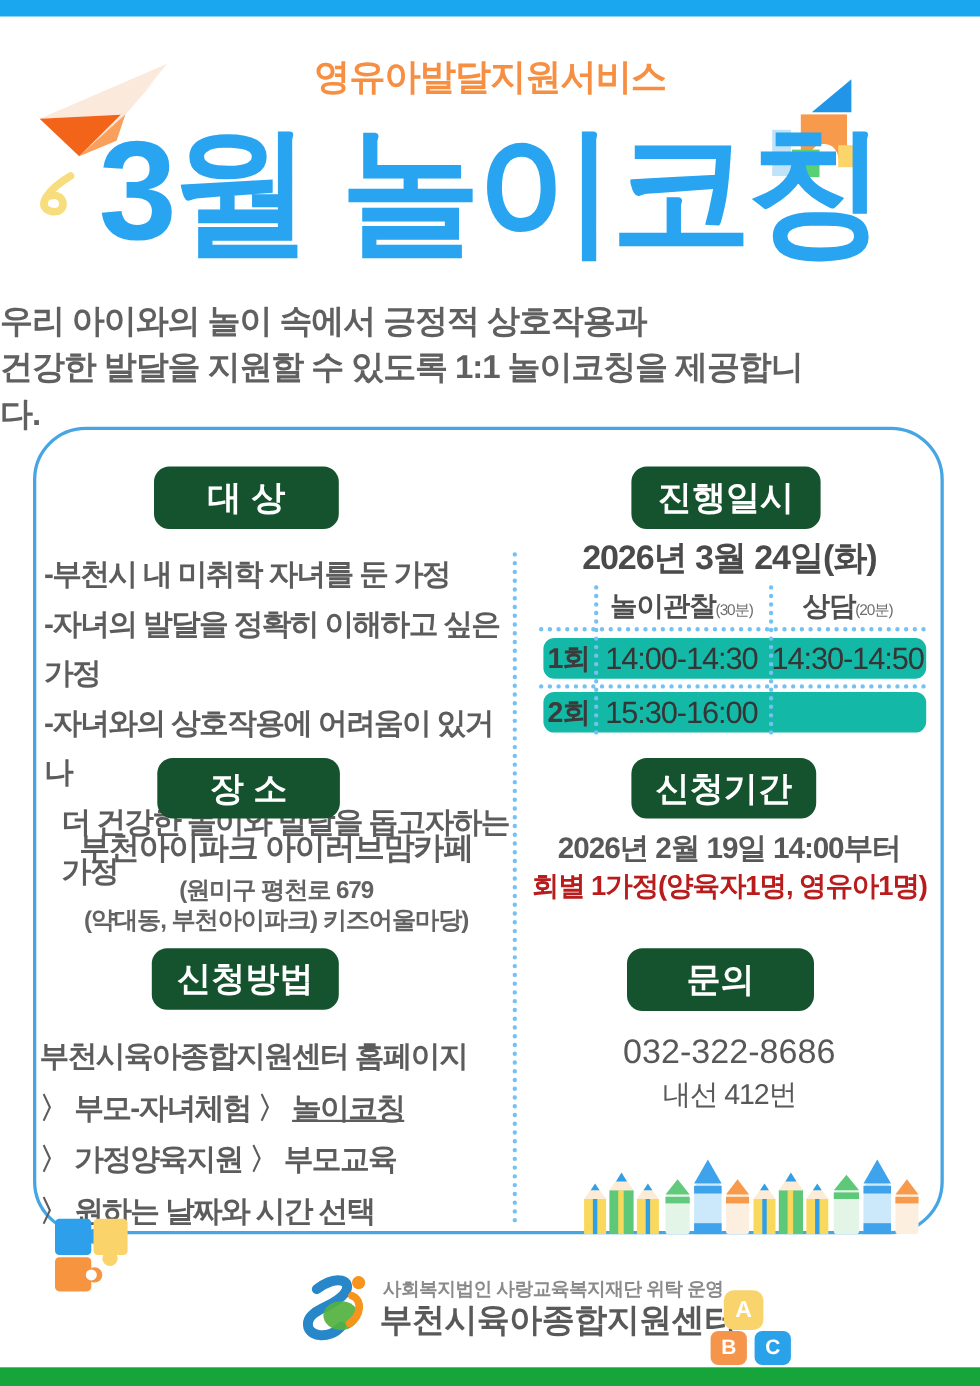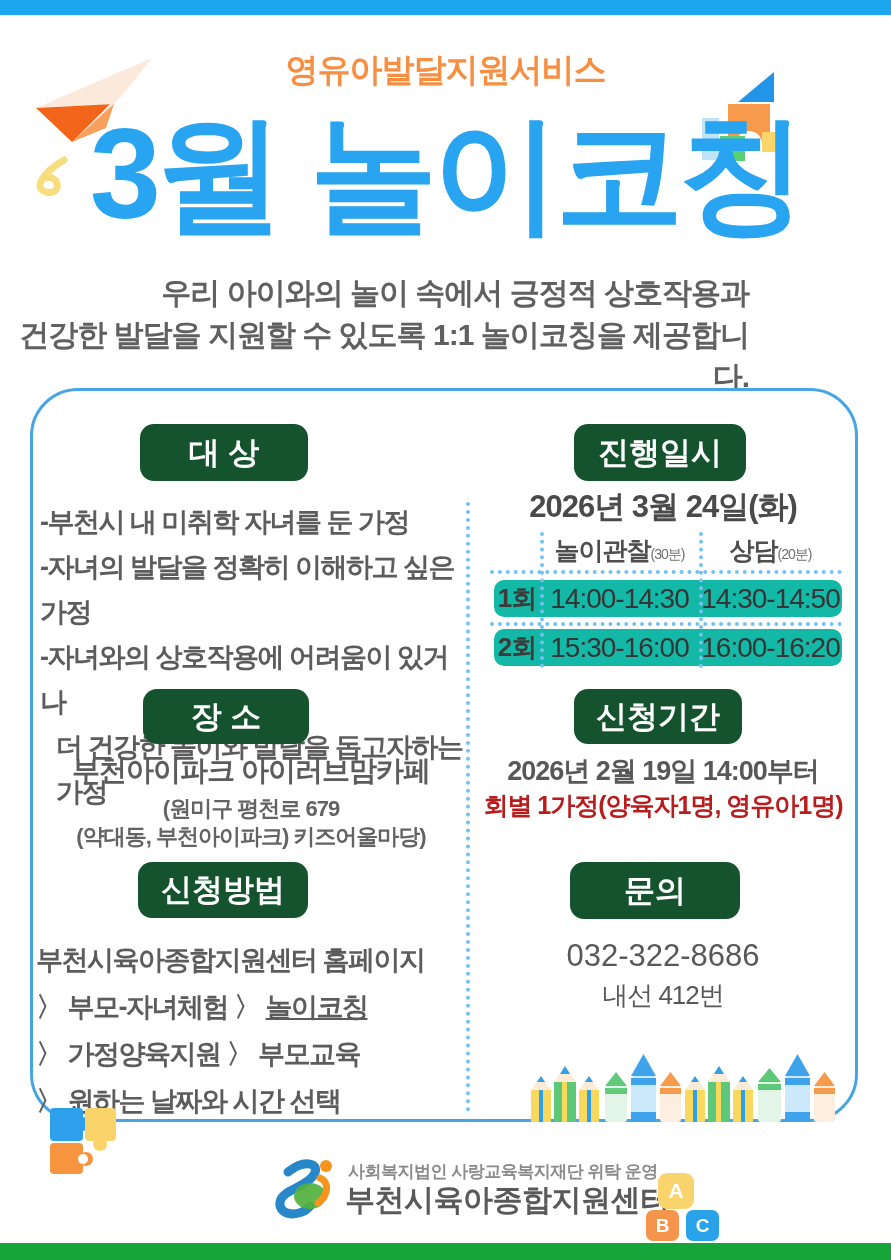--- a/index.html
+++ b/index.html
@@ -14,21 +14,21 @@
   .service-name {
     position:absolute; left:0; top:48px; width:891px; text-align:center;
     color:#F78F43; font-size:33px; font-weight:800; letter-spacing:-1px;
   }
   .main-title {
     position:absolute; left:0; top:104px; width:891px; text-align:center;
     color:#29A4F1; font-size:128px; font-weight:800; letter-spacing:-5px;
     line-height:1.1; z-index:2; white-space:nowrap;
   }
   .subtitle {
-    position:absolute; left:0; top:272px; width:749px; text-align:right;
+    position:absolute; left:0; top:272px; width:749px; text-align:left;
     color:#606060; font-size:30px; font-weight:700; line-height:42px; letter-spacing:-1px;
   }
 
   .deco { position:absolute; z-index:1; }
   .deco-plane { left:14px; top:42px; }
   .deco-blocks { left:696px; top:70px; }
   .deco-crayons { left:523px; top:1032px; z-index:3; }
   .deco-puzzle { left:46px; top:1106px; z-index:4; }
 
   .main-box {
@@ -219,21 +219,20 @@
   <div class="vsep vsep2"></div>
 
   <div class="sched-row r1">
     <div class="rlabel">1회</div>
     <div class="rtime1">14:00-14:30</div>
     <div class="rtime2">14:30-14:50</div>
   </div>
   <div class="sched-row r2">
     <div class="rlabel">2회</div>
     <div class="rtime1">15:30-16:00</div>
-    <div class="rtime2">16:00-16:20</div>
   </div>
 
   <div class="badge badge-period">신청기간</div>
   <div class="period-line1">2026년 2월 19일 14:00부터</div>
   <div class="period-line2">회별 1가정(양육자1명, 영유아1명)</div>
 
   <div class="badge badge-contact">문의</div>
   <div class="contact-phone">032-322-8686</div>
   <div class="contact-ext">내선 412번</div>
 

